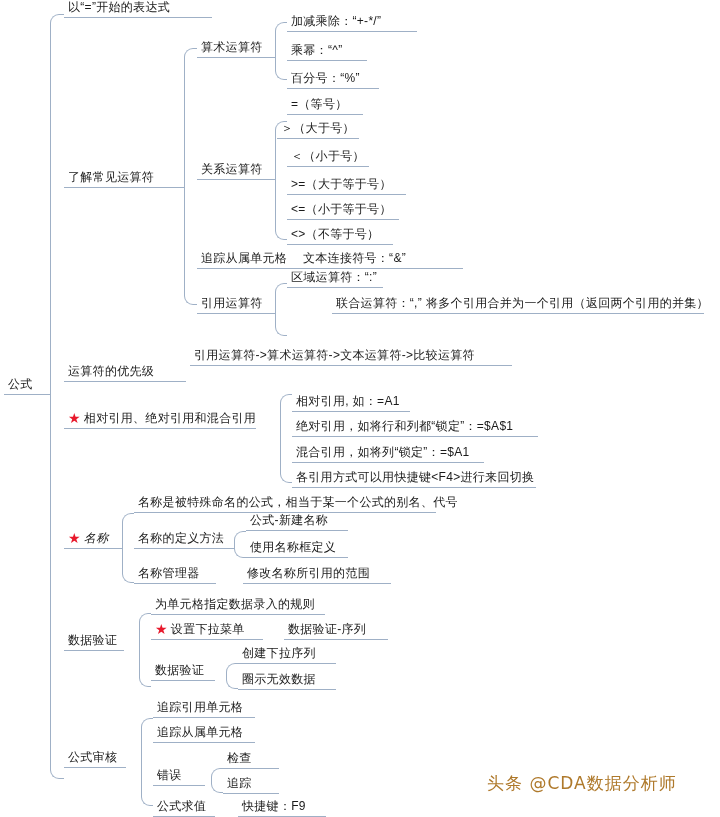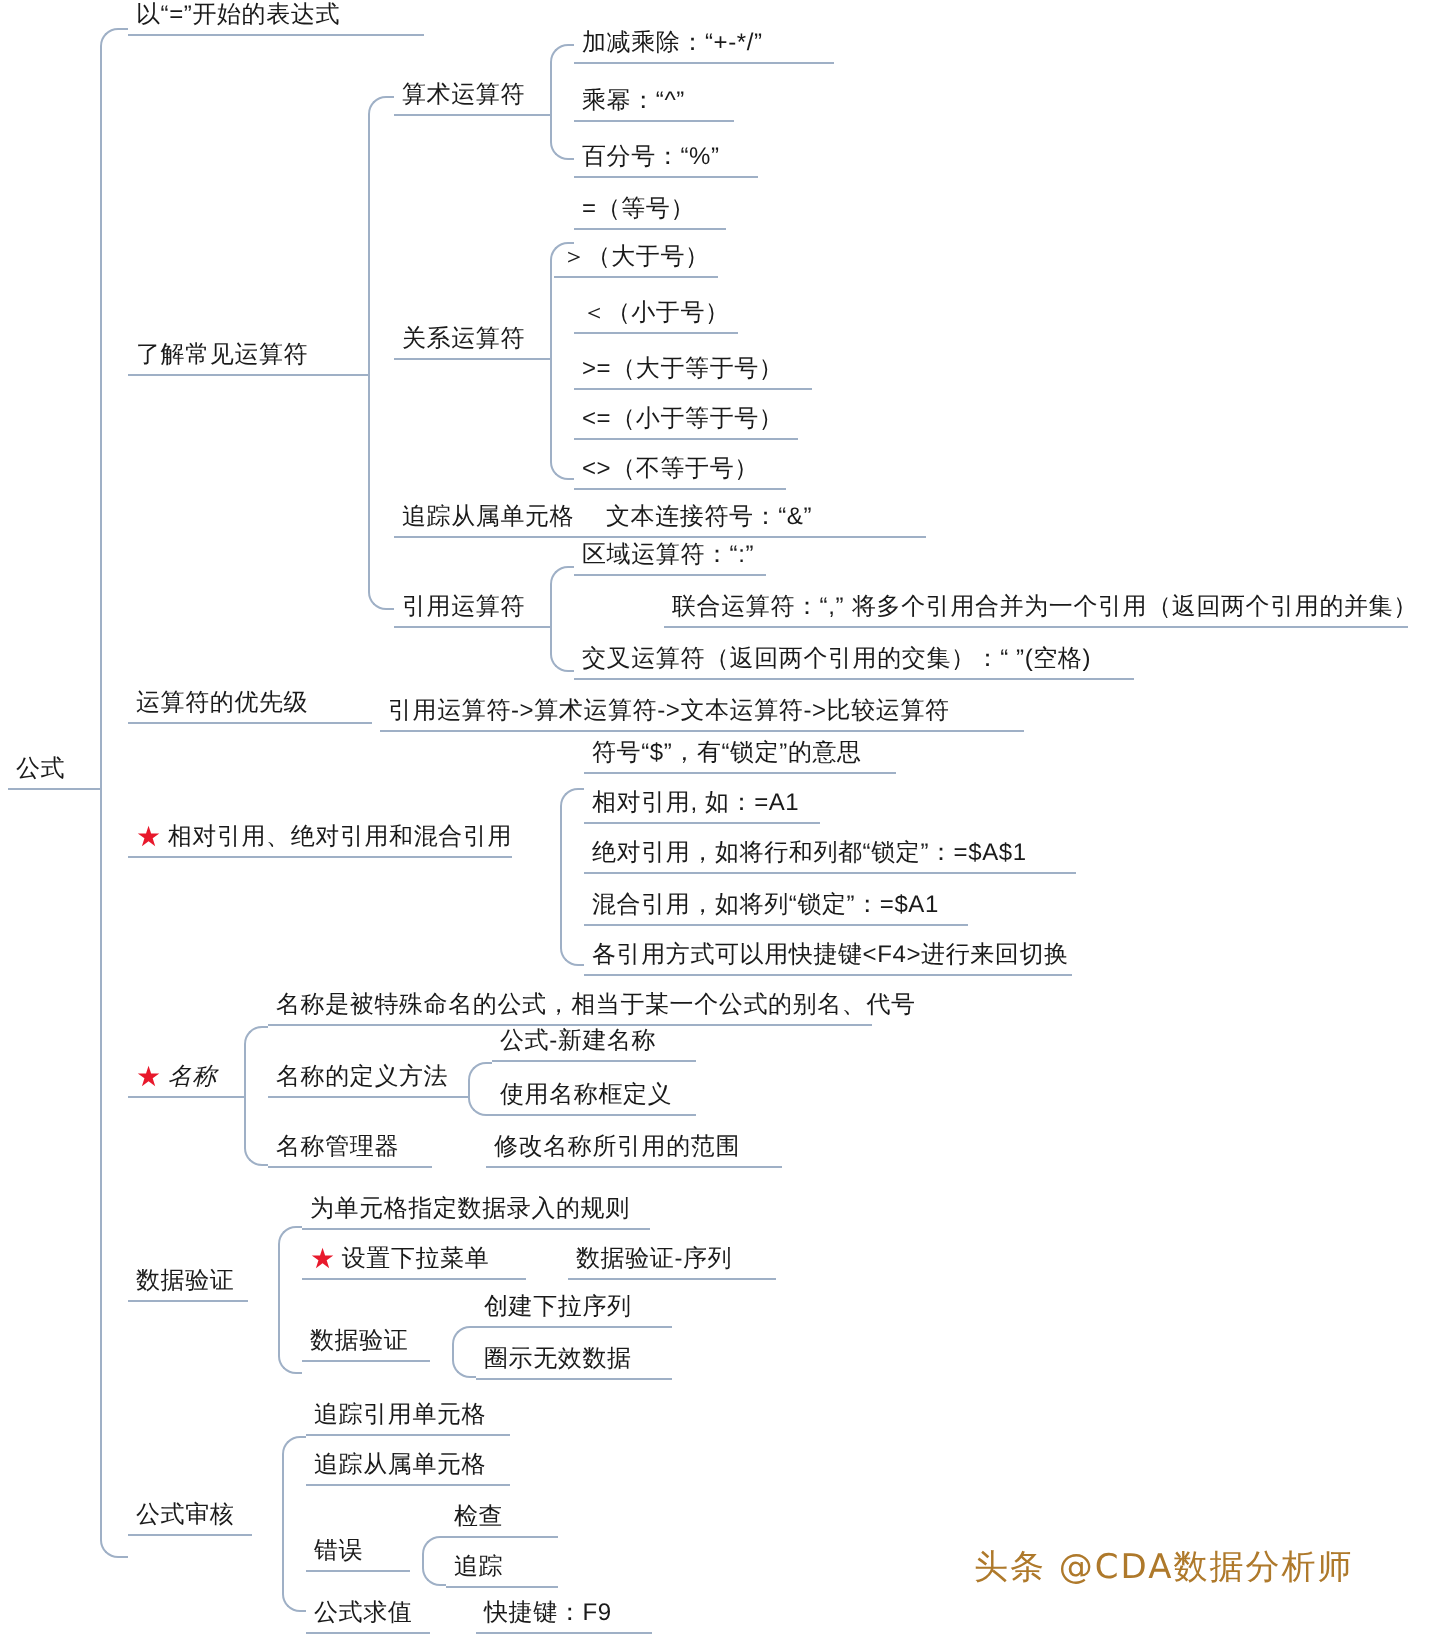--- a/index.html
+++ b/index.html
@@ -143,38 +143,32 @@
   <div class="bracket" style="left:275px; top:283px; width:12px; height:53px;"></div>
   <div class="node" style="left:287px; top:270px; width:96px;">
     <span>区域运算符：“:”</span>
   </div>
   <div class="node" style="left:289px; top:296px; width:96px;margin-left:43px;">
     <span>联合运算符：“,”</span>
   </div>
   <div class="annot" style="left:422px; top:296px; width:282px;">
     <span>将多个引用合并为一个引用（返回两个引用的并集）</span>
   </div>
-  <div class="node" style="left:287px; top:322px; width:280px;">
-    <span>交叉运算符（返回两个引用的交集）：“ ”(空格)</span>
-  </div>
-
-  <div class="node" style="left:64px; top:344px; width:122px;font-family:Liberation Serif, serif;">
+
+  <div class="node" style="left:64px; top:364px; width:122px;font-family:Liberation Serif, serif;">
     <span>运算符的优先级</span>
   </div>
   <div class="annot" style="left:190px; top:348px; width:322px;">
     <span>引用运算符-&gt;算术运算符-&gt;文本运算符-&gt;比较运算符</span>
   </div>
 
   <div class="node" style="left:64px; top:411px; width:192px;">
     <span class="star">★</span><span>相对引用、绝对引用和混合引用</span>
   </div>
   <div class="bracket" style="left:280px; top:394px; width:12px; height:89px;"></div>
-  <div class="node" style="left:292px; top:369px; width:156px;">
-    <span>符号“$”，有“锁定”的意思</span>
-  </div>
   <div class="node" style="left:292px; top:394px; width:118px;">
     <span>相对引用, 如：=A1</span>
   </div>
   <div class="node" style="left:292px; top:419px; width:246px;">
     <span>绝对引用，如将行和列都“锁定”：=$A$1</span>
   </div>
   <div class="node" style="left:292px; top:445px; width:192px;">
     <span>混合引用，如将列“锁定”：=$A1</span>
   </div>
   <div class="node" style="left:292px; top:470px; width:244px;">

